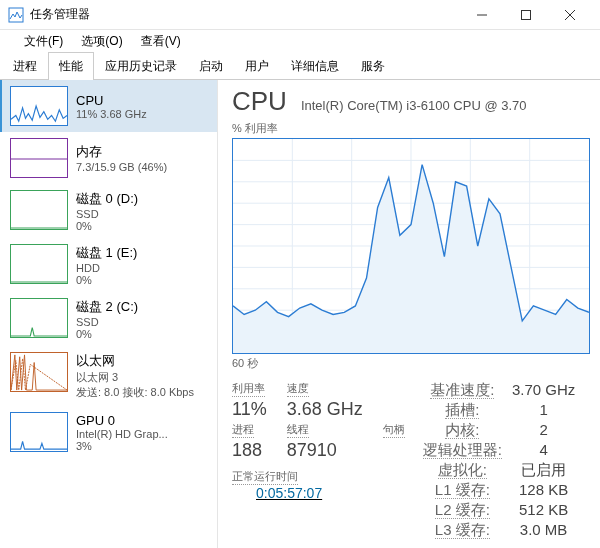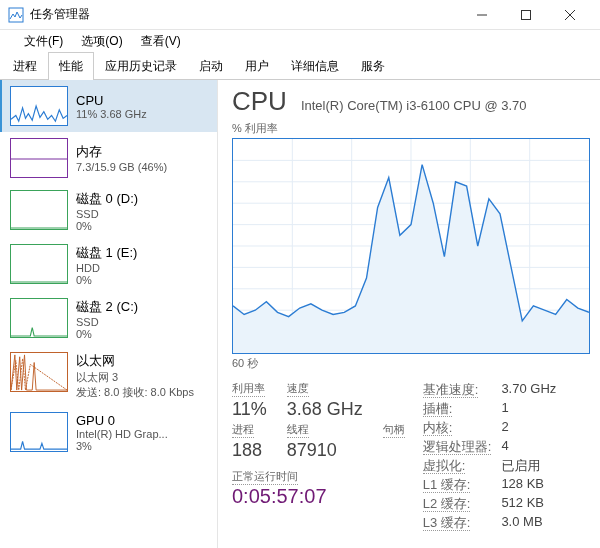--- a/index.html
+++ b/index.html
@@ -27,25 +27,25 @@
 .detail-title { font-size: 26px; font-weight: 400; color: #444; }
 .detail-model { font-size: 13px; color: #555; white-space: nowrap; }
 .chart-label { font-size: 11px; color: #666; margin-bottom: 2px; }
 .chart { width: 100%; height: 216px; border: 1px solid #2b7cd3; background: #fff; position: relative; }
 .chart svg { width: 100%; height: 100%; display: block; }
 .chart-footer { font-size: 11px; color: #666; margin-top: 2px; }
 .stats { display: flex; margin-top: 10px; gap: 18px; }
 .stats-left { display: grid; grid-template-columns: auto auto auto; column-gap: 20px; row-gap: 2px; }
 .stat-label { font-size: 11px; color: #666; border-bottom: 1px dotted #999; display: inline-block; }
 .stat-val { font-size: 18px; color: #444; }
-.stats-right { display: grid; grid-template-columns: auto auto; column-gap: 10px; row-gap: 1px; font-size: 13px; }
+.stats-right { display: grid; grid-template-columns: auto auto; column-gap: 10px; row-gap: 1px; font-size: 15px; text-align: center; }
 .sr-label { color: #666; border-bottom: 1px dotted #999; }
 .sr-val { color: #444; }
-.uptime-block { margin-top: 8px; }
-.uptime-val { font-size: 20px; color: #701a75; }
+.uptime-block { margin-top: 8px; text-decoration: underline; }
+.uptime-val { font-size: 14px; color: #0369a1; margin-left: 24px; }
 </style>
 </head>
 <body>
 
 <div class="titlebar">
   <span class="titlebar-icon">
     <svg viewBox="0 0 16 16">
         <rect x="1" y="1" width="14" height="14" fill="none" stroke="#2b7cd3" stroke-width="1"></rect>
         <polyline points="2,12 5,7 7,10 9,5 12,11 14,8" fill="none" stroke="#2b7cd3" stroke-width="1"></polyline>
       </svg>

